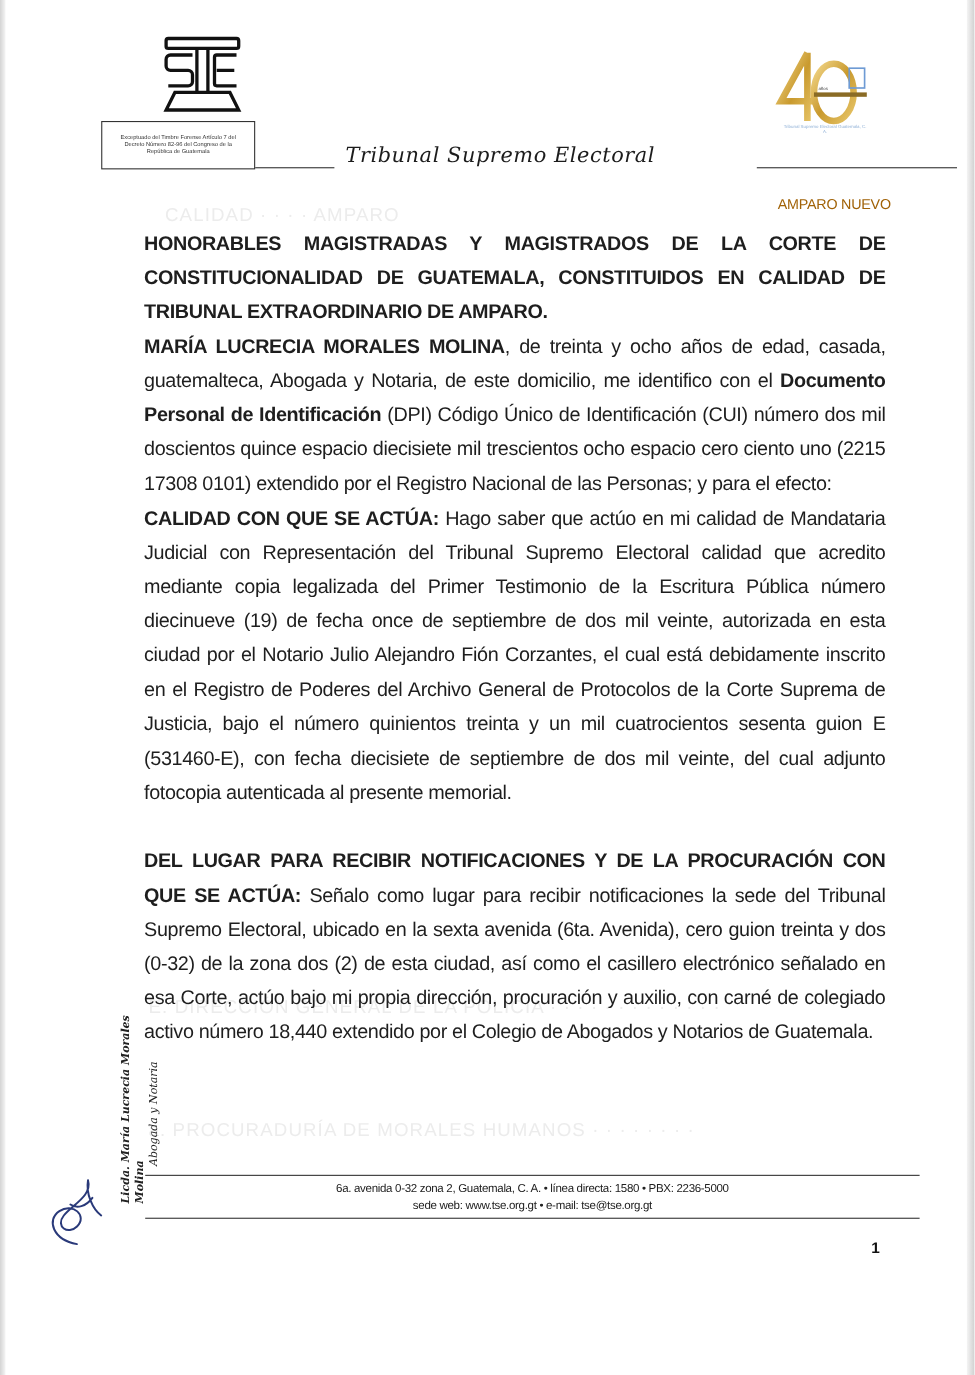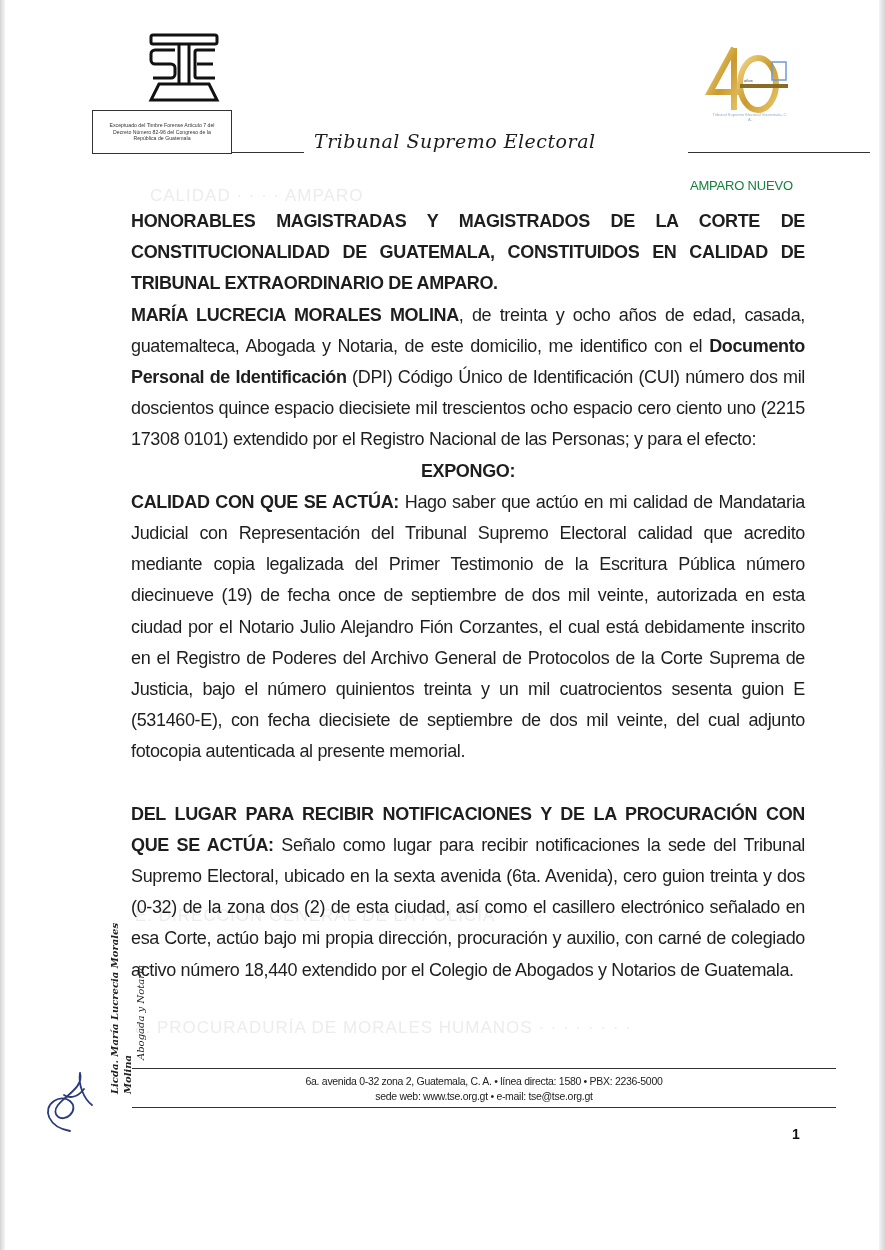--- a/index.html
+++ b/index.html
@@ -23,21 +23,21 @@
   .header-line-left { position: absolute; left: 232px; top: 152px; width: 72px; height: 0; border-top: 1.5px solid #333; }
   .header-line-right { position: absolute; left: 688px; top: 152px; width: 182px; height: 0; border-top: 1.5px solid #333; }
   .tse-script {
     position: absolute; left: 314px; top: 130px; width: 360px;
     font-family: "DejaVu Serif", serif; font-style: italic; font-size: 19px;
     letter-spacing: 0.5px; color: #1c1c1c; white-space: nowrap;
   }
   .anniv-logo { position: absolute; left: 704px; top: 40px; width: 90px; height: 86px; }
   .anniv-caption { position: absolute; left: 712px; top: 112px; width: 76px; text-align: center; font-size: 4px; color: #8fb0d6; line-height: 5px; }
   .case-tag {
-    position: absolute; left: 690px; top: 178px; font-size: 13px; color: #15803d;
+    position: absolute; left: 707px; top: 178px; font-size: 13px; color: #a16207;
     font-family: "Liberation Sans", sans-serif; letter-spacing: -0.2px;
   }
 
   
   .doc-body {
     position: absolute; left: 131px; top: 206px; width: 674px;
     font-family: "Liberation Sans", sans-serif; font-size: 18px; line-height: 31.2px;
     color: #1e1e1e; letter-spacing: -0.35px;
   }
   .doc-body p { margin: 0; text-align: justify; text-align-last: left; }
@@ -114,21 +114,20 @@
   <rect x="68" y="22" width="14" height="18" fill="none" stroke="#6e9bd4" stroke-width="1.5"></rect>
   <text x="40" y="42" font-size="4" fill="#444" font-family="Liberation Sans, sans-serif">años</text>
 </svg>
 <div class="anniv-caption">Tribunal Supremo Electoral Guatemala, C. A.</div>
 
 <div class="case-tag">AMPARO NUEVO</div>
 
 <div class="doc-body">
   <p><b>HONORABLES MAGISTRADAS Y MAGISTRADOS DE LA CORTE DE CONSTITUCIONALIDAD DE GUATEMALA, CONSTITUIDOS EN CALIDAD DE TRIBUNAL EXTRAORDINARIO DE AMPARO.</b></p>
   <p><b>MARÍA LUCRECIA MORALES MOLINA</b><span>, de treinta y ocho años de edad, casada, guatemalteca, Abogada y Notaria, de este domicilio, me identifico con el </span><b>Documento Personal de Identificación</b><span> (DPI) Código Único de Identificación (CUI) número dos mil doscientos quince espacio diecisiete mil trescientos ocho espacio cero ciento uno (2215   17308   0101) extendido por el Registro Nacional de las Personas; y para el efecto:</span></p>
-  <p class="center">EXPONGO:</p>
   <p><b class="u">CALIDAD CON QUE SE ACTÚA:</b><span> Hago saber que actúo en mi calidad de Mandataria Judicial con Representación del Tribunal Supremo Electoral calidad que acredito mediante copia legalizada  del Primer Testimonio de la Escritura Pública número diecinueve (19) de fecha once de septiembre de dos mil veinte, autorizada en esta ciudad por el Notario Julio Alejandro Fión Corzantes, el cual está debidamente inscrito en el Registro de Poderes del Archivo General de Protocolos de la Corte Suprema de Justicia, bajo el número quinientos treinta y un mil cuatrocientos sesenta guion E (531460-E), con fecha diecisiete de septiembre de dos mil veinte, del cual adjunto fotocopia autenticada al presente memorial.</span></p>
   <div class="gap"></div>
   <p><b class="u">DEL LUGAR PARA RECIBIR NOTIFICACIONES Y DE LA PROCURACIÓN CON QUE SE ACTÚA:</b><span> Señalo como lugar para recibir notificaciones la sede del Tribunal Supremo Electoral, ubicado en la sexta avenida (6ta. Avenida), cero guion treinta y dos (0-32) de la zona dos (2) de esta ciudad, así como el casillero electrónico señalado en esa Corte, actúo bajo mi propia dirección, procuración y auxilio, con carné de colegiado activo número 18,440 extendido por el Colegio de Abogados y Notarios de Guatemala.</span></p>
   <div class="gap"></div>
 </div>
 
 <div class="footer-line-top"></div>
 <div class="footer-text">
   <div>6a. avenida 0-32 zona 2, Guatemala, C. A. • línea directa: 1580 • PBX:  2236-5000</div>
   <div>sede web:  www.tse.org.gt • e-mail:  tse@tse.org.gt</div>

